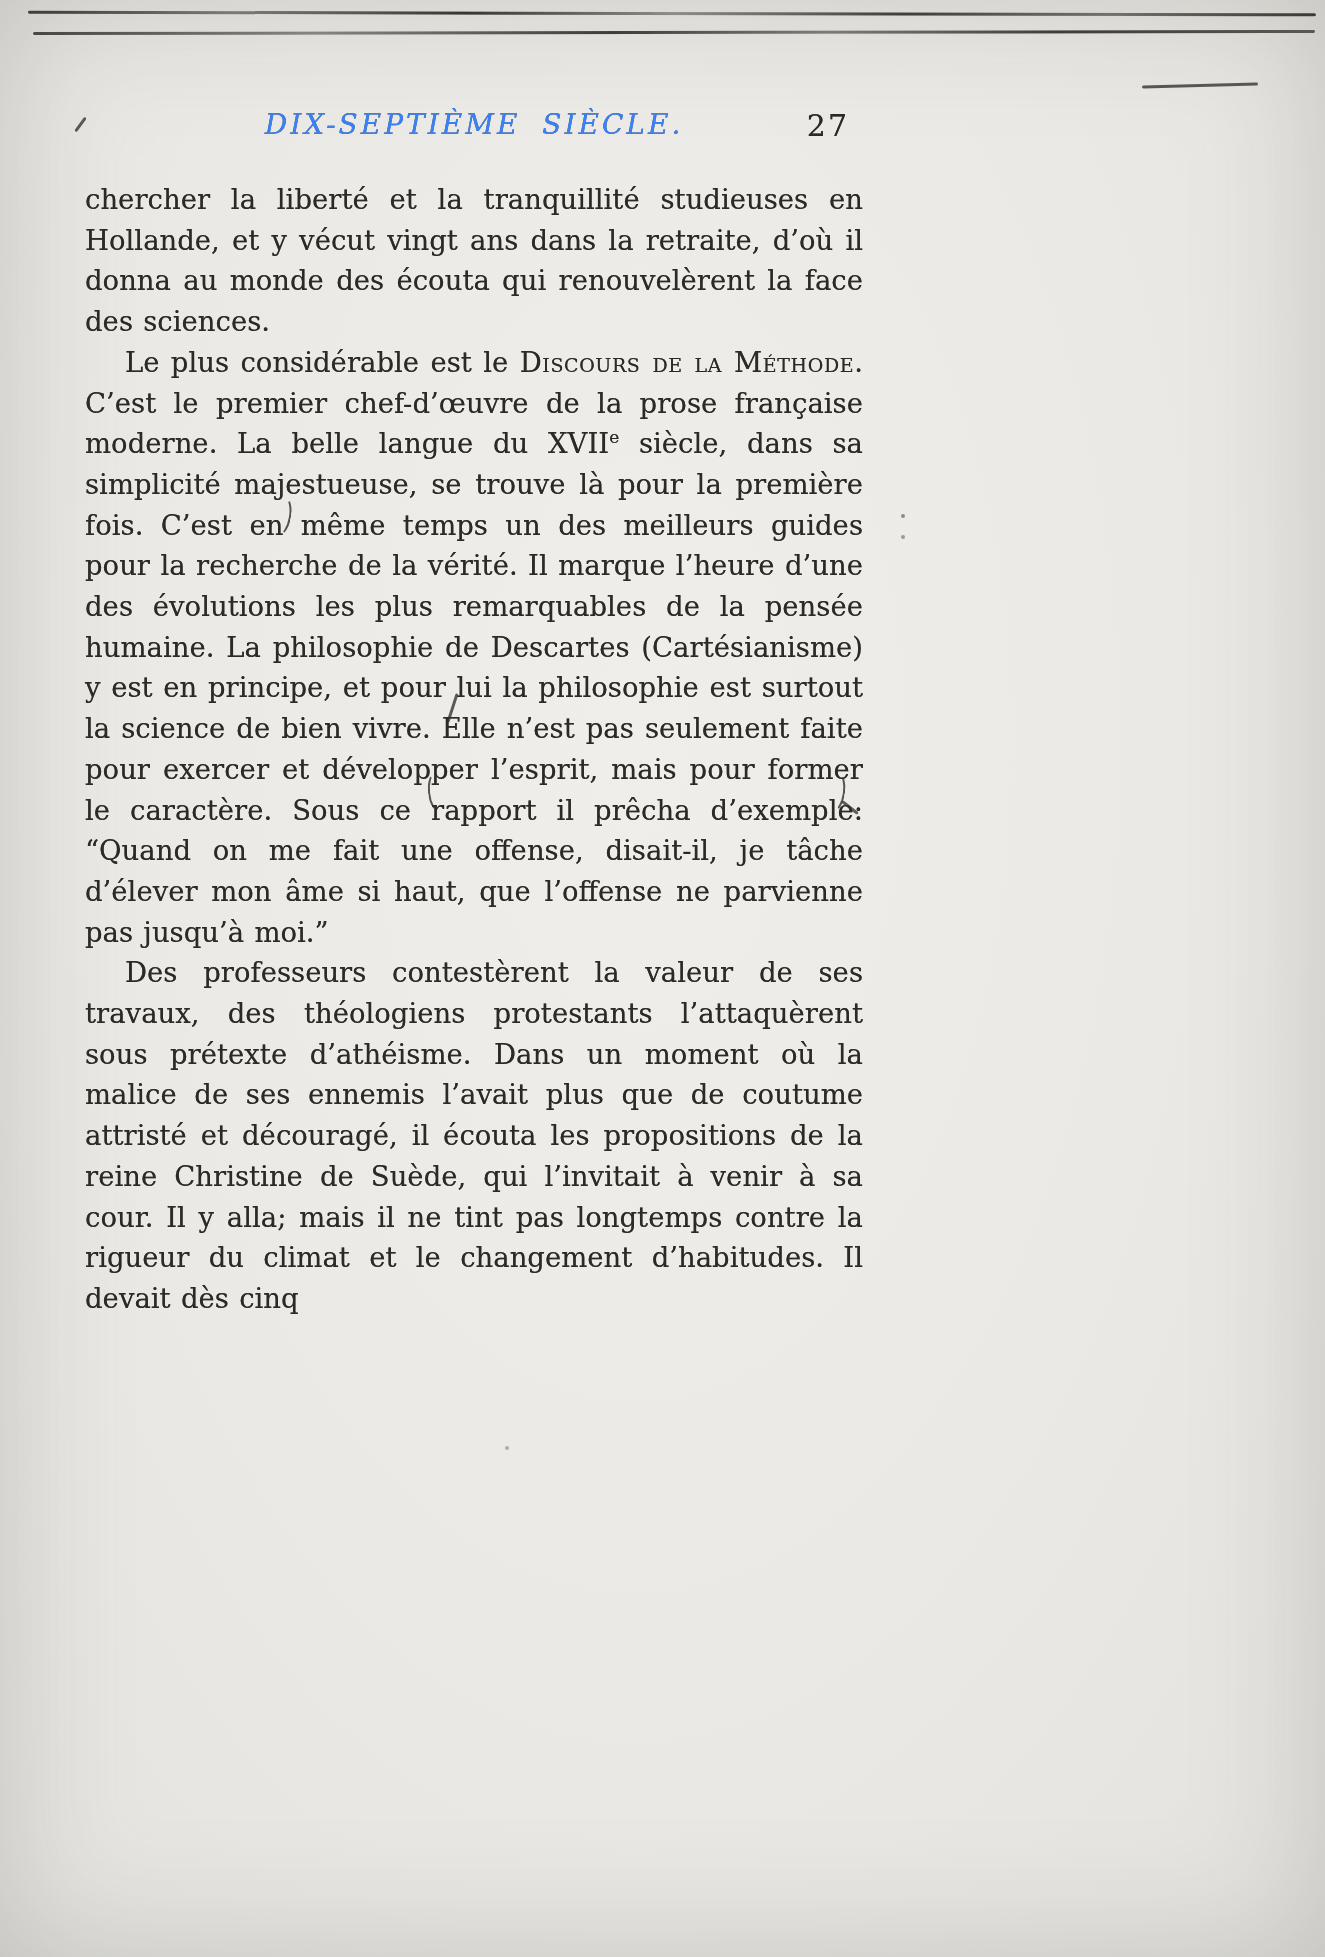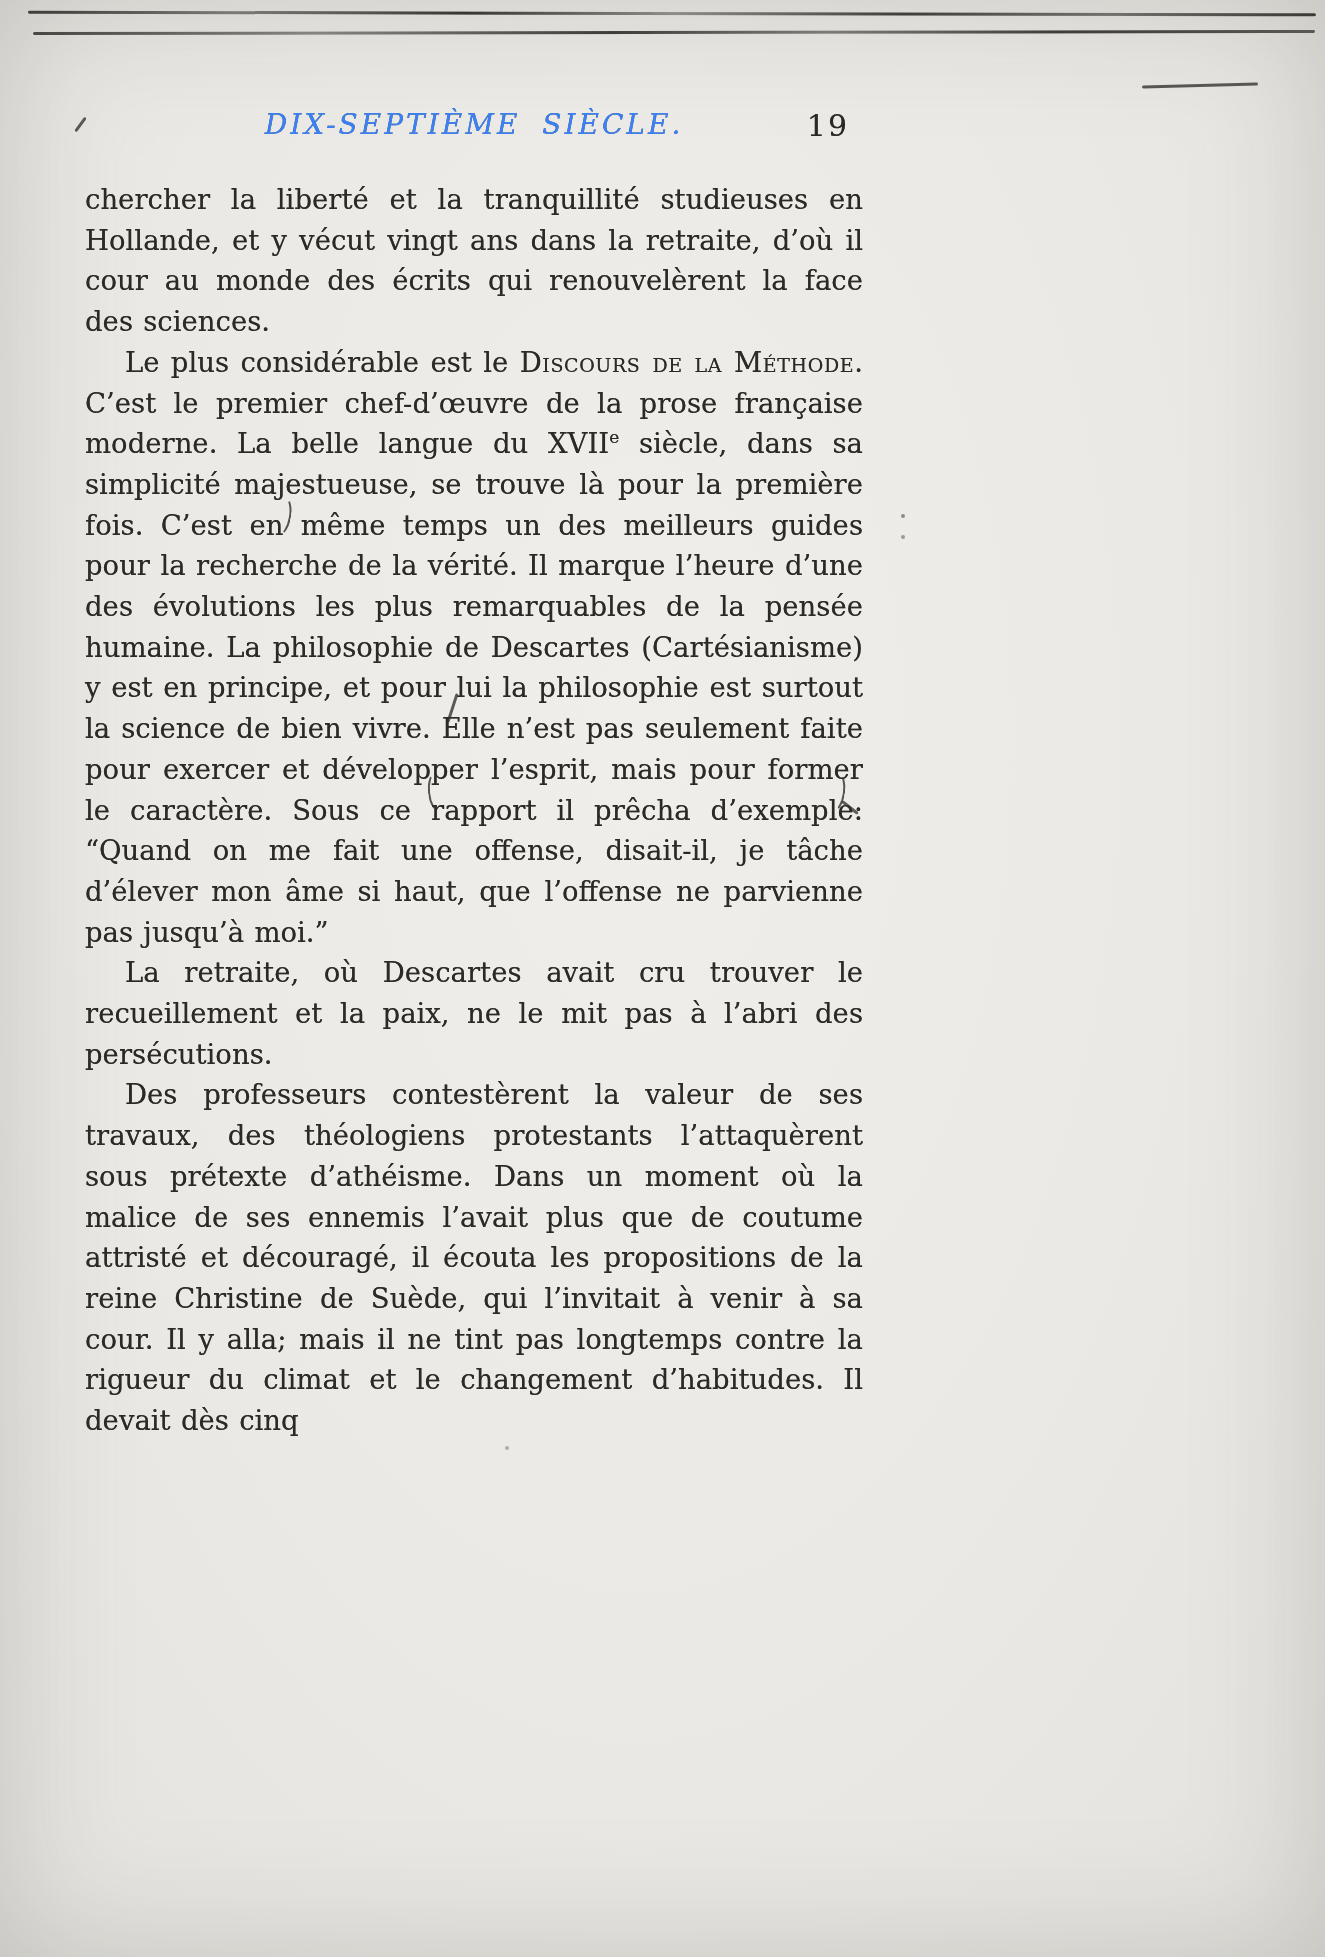--- a/index.html
+++ b/index.html
@@ -139,30 +139,29 @@
 <body>
 
 <div class="page">
 
   <div class="rule rule1"></div>
   <div class="rule rule2"></div>
   <div class="stray-dash"></div>
 
   <div class="header">
     <div class="running-head">DIX-SEPTIÈME SIÈCLE.</div>
-    <div class="page-number">19</div>
+    <div class="page-number">27</div>
   </div>
 
   <div class="textblock">
 
-    <p class="para"><span>chercher la liberté et la tranquillité studieuses en Hollande, et y vécut vingt ans dans la retraite, d’où il cour au monde des écrits qui renouvelèrent la face des sciences.</span></p>
+    <p class="para"><span>chercher la liberté et la tranquillité studieuses en Hollande, et y vécut vingt ans dans la retraite, d’où il donna au monde des écouta qui renouvelèrent la face des sciences.</span></p>
 
     <p class="para indent"><span>Le plus considérable est le </span><span class="sc">Discours de la Méthode</span><span>. C’est le premier chef-d’œuvre de la prose française moderne. La belle langue du XVII</span><sup class="sup">e</sup><span> siècle, dans sa simplicité majestueuse, se trouve là pour la première fois. C’est en même temps un des meilleurs guides pour la recherche de la vérité. Il marque l’heure d’une des évolutions les plus remarquables de la pensée humaine. La philosophie de Descartes (Cartésianisme) y est en principe, et pour lui la philosophie est surtout la science de bien vivre. Elle n’est pas seulement faite pour exercer et développer l’esprit, mais pour former le caractère. Sous ce rapport il prêcha d’exemple: “Quand on me fait une offense, disait-il, je tâche d’élever mon âme si haut, que l’offense ne parvienne pas jusqu’à moi.”</span></p>
 
-    <p class="para indent"><span>La retraite, où Descartes avait cru trouver le recueillement et la paix, ne le mit pas à l’abri des persécutions.</span></p>
 
     <p class="para indent"><span>Des professeurs contestèrent la valeur de ses travaux, des théologiens protestants l’attaquèrent sous prétexte d’athéisme. Dans un moment où la malice de ses ennemis l’avait plus que de coutume attristé et découragé, il écouta les propositions de la reine Christine de Suède, qui l’invitait à venir à sa cour. Il y alla; mais il ne tint pas longtemps contre la rigueur du climat et le changement d’habitudes. Il devait dès cinq</span></p>
 
   </div>
 
   <div class="pencil-slash mark-header"></div>
   <div class="paren paren-close mark-paren-fois"></div>
   <div class="pencil-slash mark-backslash-la"></div>
   <div class="paren paren-open mark-paren-pour"></div>
   <div class="paren paren-close mark-paren-caractere"></div>

